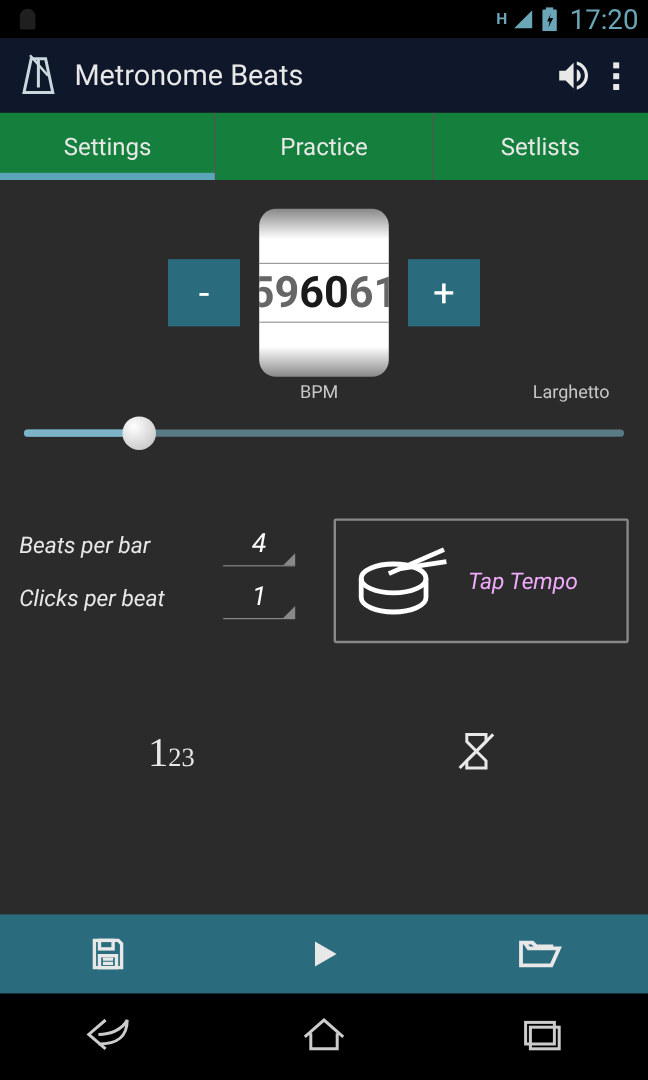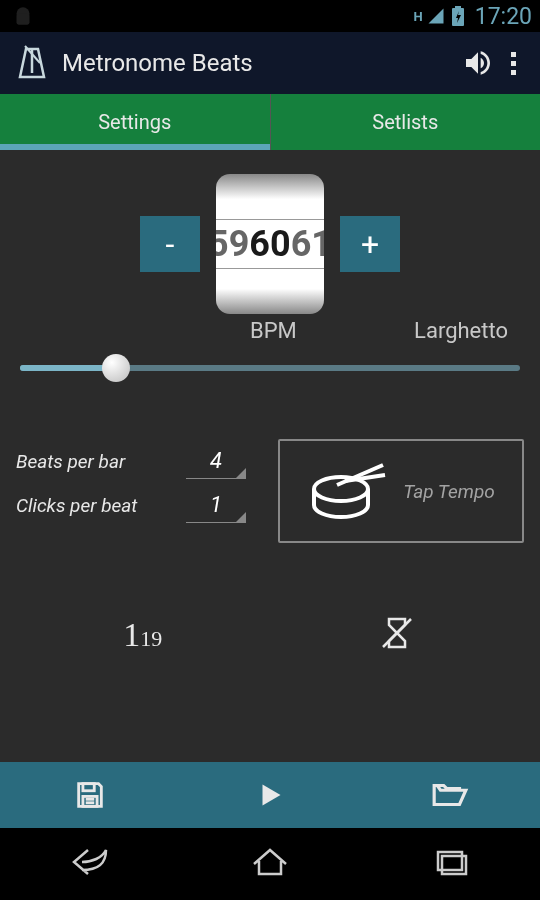--- a/index.html
+++ b/index.html
@@ -119,21 +119,21 @@
 .wheel::before { top: 45px; }
 .wheel::after { bottom: 45px; }
 .wheel .num { font-size: 36px; font-weight: bold; line-height: 46px; }
 .wheel .num.dim { color: #666; }
 
 
 .bpm-labels {
   display: flex;
   justify-content: space-between;
   color: #c8c8c8;
-  font-size: 22px;
+  font-size: 15px;
   margin-top: 4px;
   padding: 0 16px 0 0;
 }
 .bpm-labels .bpm-text { margin-left: 234px; }
 
 
 .slider {
   position: relative;
   height: 40px;
   margin-top: 6px;
@@ -203,22 +203,21 @@
 
 .tap-tempo {
   width: 246px;
   height: 104px;
   border: 2px solid #888;
   border-radius: 2px;
   display: flex;
   align-items: center;
   padding: 0 14px;
   gap: 16px;
-  color: #a3a3a3;
-  justify-content: center;
+  color: #f0abfc;
 }
 .tap-tempo .drum { width: 80px; }
 .tap-tempo .label { font-size: 19px; }
 
 
 .icon-row {
   display: flex;
   justify-content: space-around;
   align-items: center;
   margin-top: 60px;
@@ -294,20 +293,23 @@
     <div class="dot"></div>
     <div class="dot"></div>
   </div>
 </div>
 
 <div class="tabs">
   <div class="tab active">
       <span>Settings</span>
     </div>
   <div class="tab">
+      <span>Practice</span>
+    </div>
+  <div class="tab">
       <span>Setlists</span>
     </div>
 </div>
 
 <div class="main">
 
   <div class="bpm-row">
     <div class="step-btn">
         <span>-</span>
       </div>
@@ -353,21 +355,21 @@
         <path d="M7 28 L7 44 A27 12 0 0 0 61 44 L61 28"></path>
         <line x1="30" y1="24" x2="76" y2="4"></line>
         <line x1="38" y1="20" x2="78" y2="14"></line>
       </svg>
       <span class="label">Tap Tempo</span>
     </div>
   </div>
 
   <div class="icon-row">
     <div class="counter">
-      <span style="font-size:34px">1</span><span style="font-size:22px">19</span>
+      <span style="font-size:34px">1</span><span style="font-size:22px">23</span>
     </div>
     <div>
       <svg width="40" height="40" viewBox="0 0 40 40" fill="none" stroke="#e8e8e8" stroke-width="2.5">
         <path d="M12 6 L28 6 L28 12 L20 20 L28 28 L28 34 L12 34 L12 28 L20 20 L12 12 Z"></path>
         <line x1="6" y1="34" x2="34" y2="6"></line>
       </svg>
     </div>
   </div>
 
 </div>

